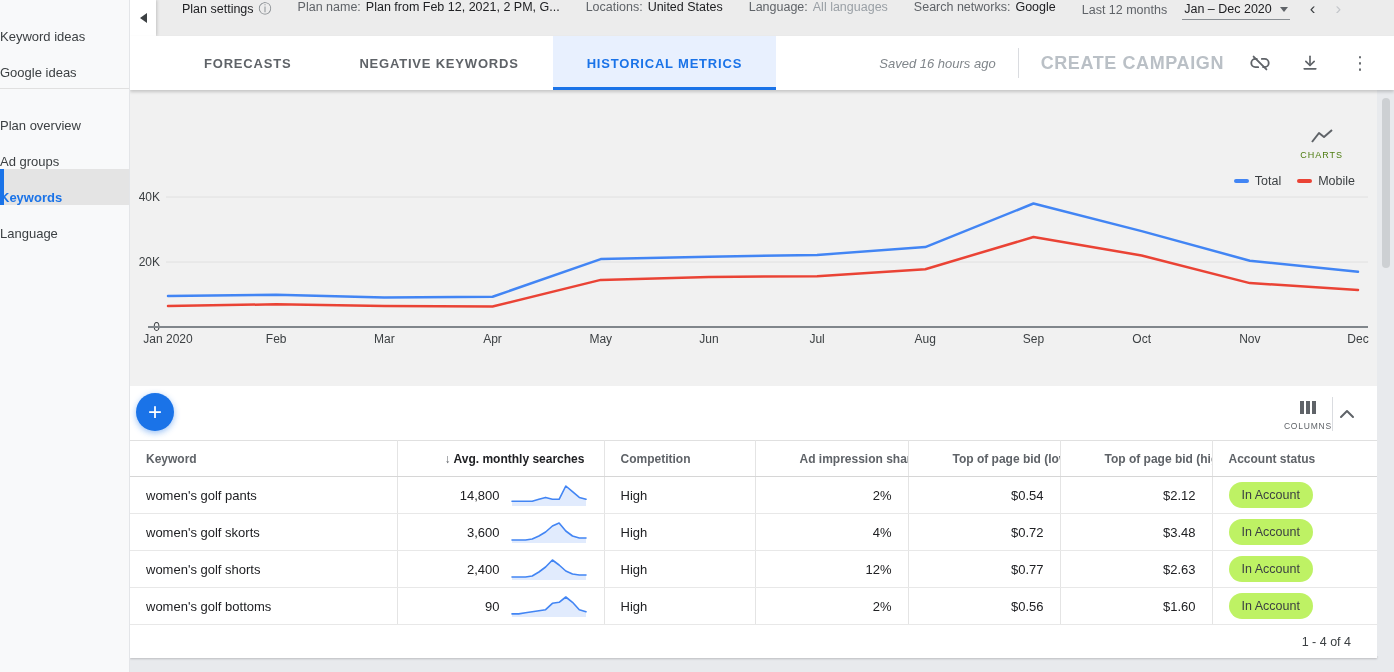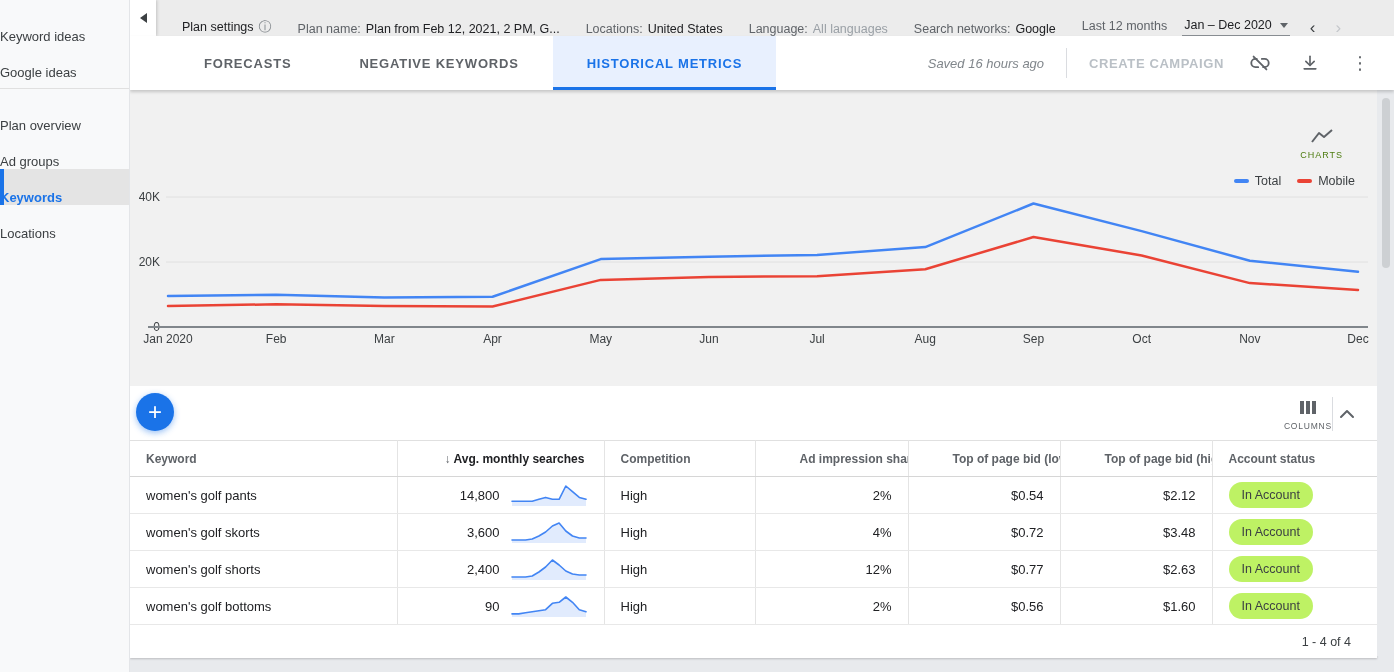--- a/index.html
+++ b/index.html
@@ -11,42 +11,42 @@
   .sidebar { position:absolute; left:0; top:0; width:130px; height:672px; background:#f8f9fa; border-right:1px solid #e3e5e8; padding-top:8px; z-index:20; }
   .side-item { position:relative; height:36px; display:flex; align-items:flex-end; padding-left:0; font-size:13px; color:#3c4043; cursor:pointer; white-space:nowrap; }
   .side-item.selected { background:#e4e4e4; color:#1a73e8; font-weight:bold; }
   .side-item.selected::before { content:""; position:absolute; left:0; top:0; bottom:0; width:4px; background:#1a73e8; }
   .side-divider { height:1px; background:#e0e0e0; margin:8px 0; }
 
   
   .main { position:absolute; left:130px; top:0; width:1264px; height:672px; }
 
   
-  .topbar { height:36px; background:#ececec; display:flex; align-items:flex-end; font-size:12.5px; color:#5f6368; white-space:nowrap; overflow:hidden; }
+  .topbar { height:36px; background:#ececec; display:flex; align-items:flex-start; font-size:12.5px; color:#5f6368; white-space:nowrap; overflow:hidden; }
   .collapse-btn { width:26px; height:36px; background:#ffffff; display:flex; align-items:center; justify-content:center; box-shadow:1px 0 3px rgba(0,0,0,.18); cursor:pointer; flex:none; }
   .tri-left { width:0; height:0; border-top:5px solid transparent; border-bottom:5px solid transparent; border-right:7px solid #3c4043; }
   .tb-item { margin-left:26px; display:flex; align-items:center; gap:5px; }
   .tb-label { color:#5f6368; }
   .tb-value { color:#202124; }
   .tb-muted { color:#9aa0a6; }
   .info-glyph { font-size:13px; color:#80868b; }
   .date-control { display:flex; align-items:center; gap:8px; border-bottom:1px solid #8a8f94; padding:2px 2px 3px 2px; margin-left:10px; cursor:pointer; }
   .caret-down { width:0; height:0; border-left:4px solid transparent; border-right:4px solid transparent; border-top:5px solid #5f6368; }
   .nav-chevron { margin-left:20px; font-size:17px; color:#3c4043; cursor:pointer; line-height:1; }
   .nav-chevron.disabled { color:#c4c7cb; cursor:default; }
 
   
   .tabbar { height:54px; background:#fff; display:flex; align-items:stretch; box-shadow:0 2px 3px rgba(0,0,0,.18); position:relative; z-index:10; }
   .tab { display:flex; align-items:center; padding:0 34px; font-size:13px; font-weight:bold; letter-spacing:.8px; color:#5f6368; cursor:pointer; }
   .tab:first-child { margin-left:40px; }
   .tab.active { background:#e8f0fe; color:#1a73e8; box-shadow:inset 0 -3px 0 #1a73e8; }
   .tab-right { margin-left:auto; display:flex; align-items:center; gap:22px; padding-right:20px; }
   .saved { font-style:italic; color:#80868b; font-size:13px; }
   .vdiv { width:1px; height:30px; background:#dadce0; }
-  .create-campaign { font-size:13px; font-weight:bold; letter-spacing:.6px; color:#bac0c6; cursor:default; }
+  .create-campaign { font-size:18px; font-weight:bold; letter-spacing:.6px; color:#bac0c6; cursor:default; }
   .icon-btn { display:flex; align-items:center; justify-content:center; width:28px; height:28px; cursor:pointer; color:#5f6368; }
   .kebab { font-size:18px; color:#5f6368; letter-spacing:0; }
 
   
   .chart-section { position:relative; width:1247px; height:296px; background:#f1f1f1; }
   .charts-control { position:absolute; top:38px; right:34px; text-align:center; color:#4d7c0f; cursor:pointer; }
   .charts-control .lbl { font-size:9px; letter-spacing:1px; margin-top:1px; }
   .legend { position:absolute; top:84px; right:22px; display:flex; align-items:center; gap:16px; font-size:12.5px; color:#3c4043; }
   .legend-entry { display:flex; align-items:center; gap:6px; }
   .legend-dash { width:15px; height:4px; border-radius:2px; }
@@ -94,21 +94,21 @@
     <div class="side-item">
         <span>Plan overview</span>
       </div>
     <div class="side-item">
         <span>Ad groups</span>
       </div>
     <div class="side-item selected">
         <span>Keywords</span>
       </div>
     <div class="side-item">
-        <span>Locations</span>
+        <span>Language</span>
       </div>
   </div>
 
   <div class="main">
 
     <div class="topbar">
       <div class="collapse-btn">
           <span class="tri-left"></span>
         </div>
       <div class="tb-item">

